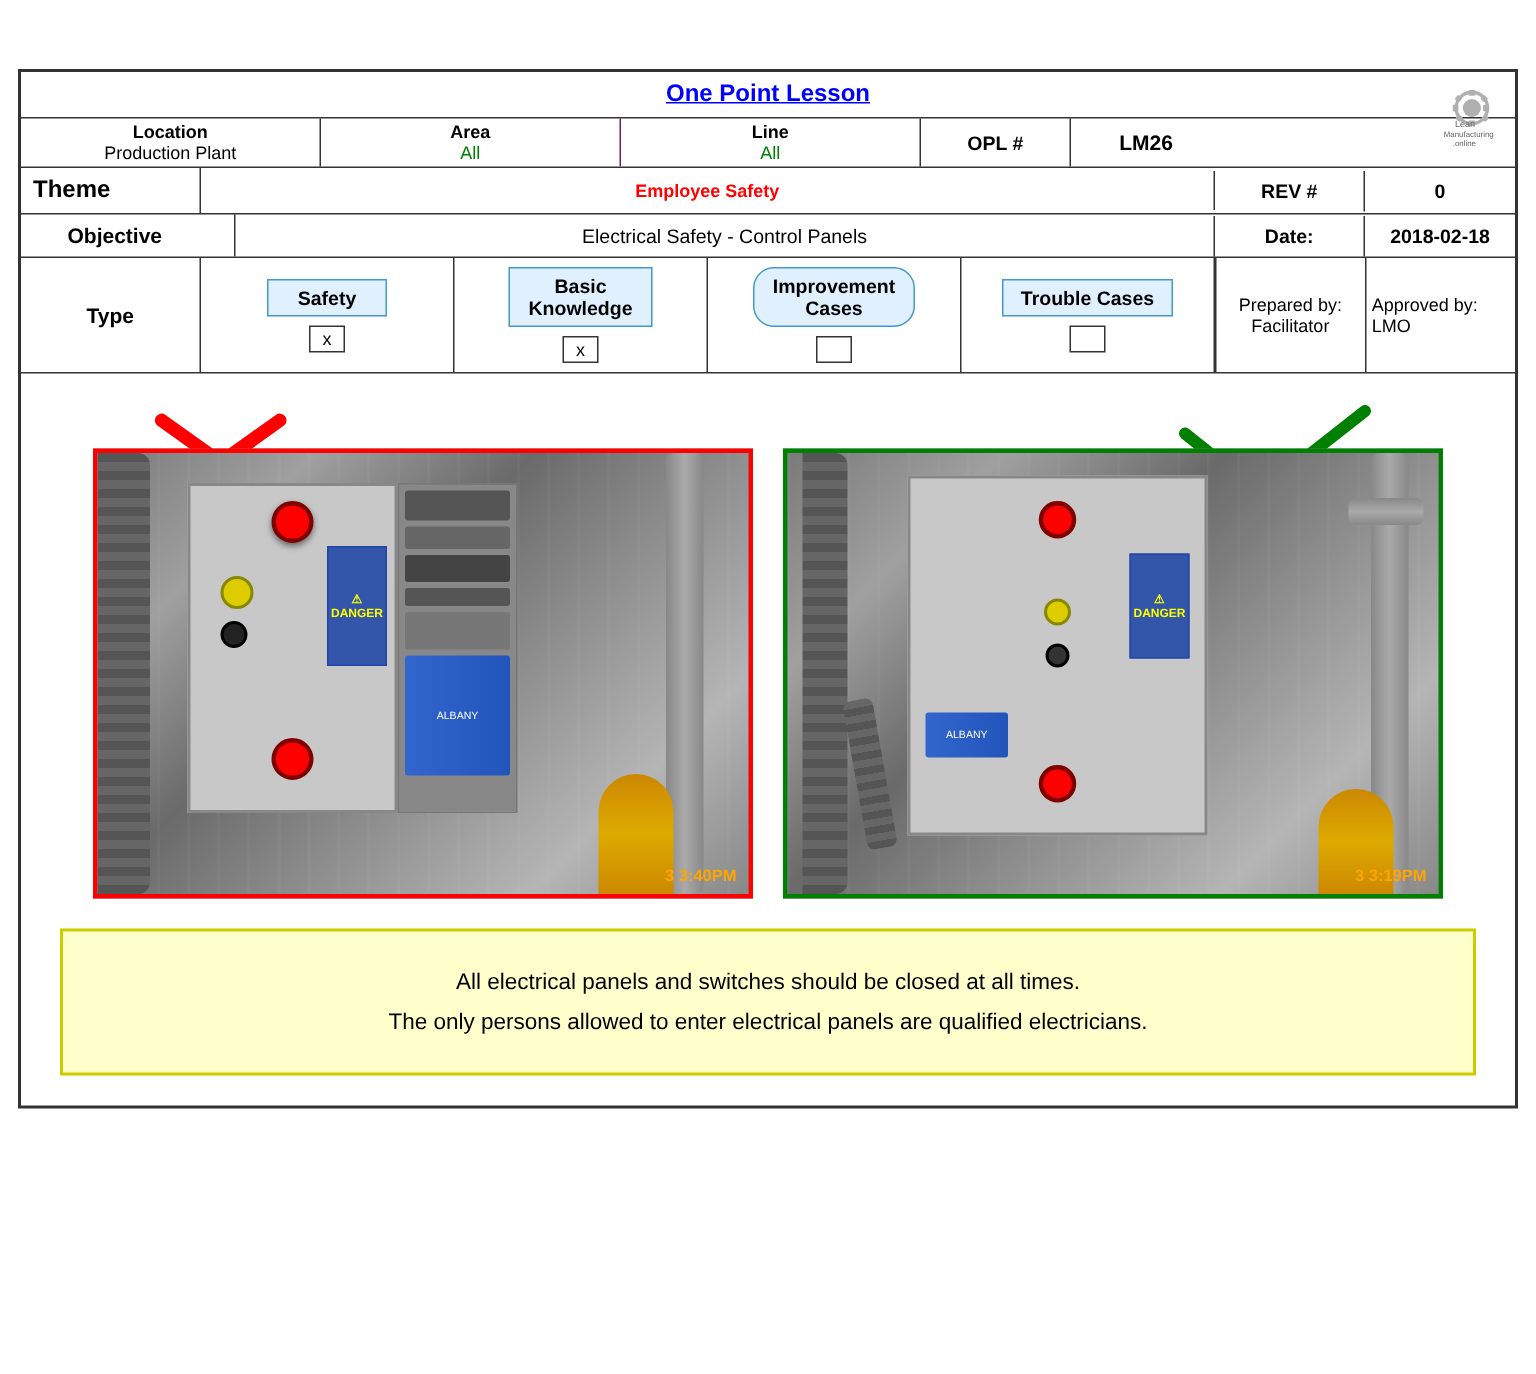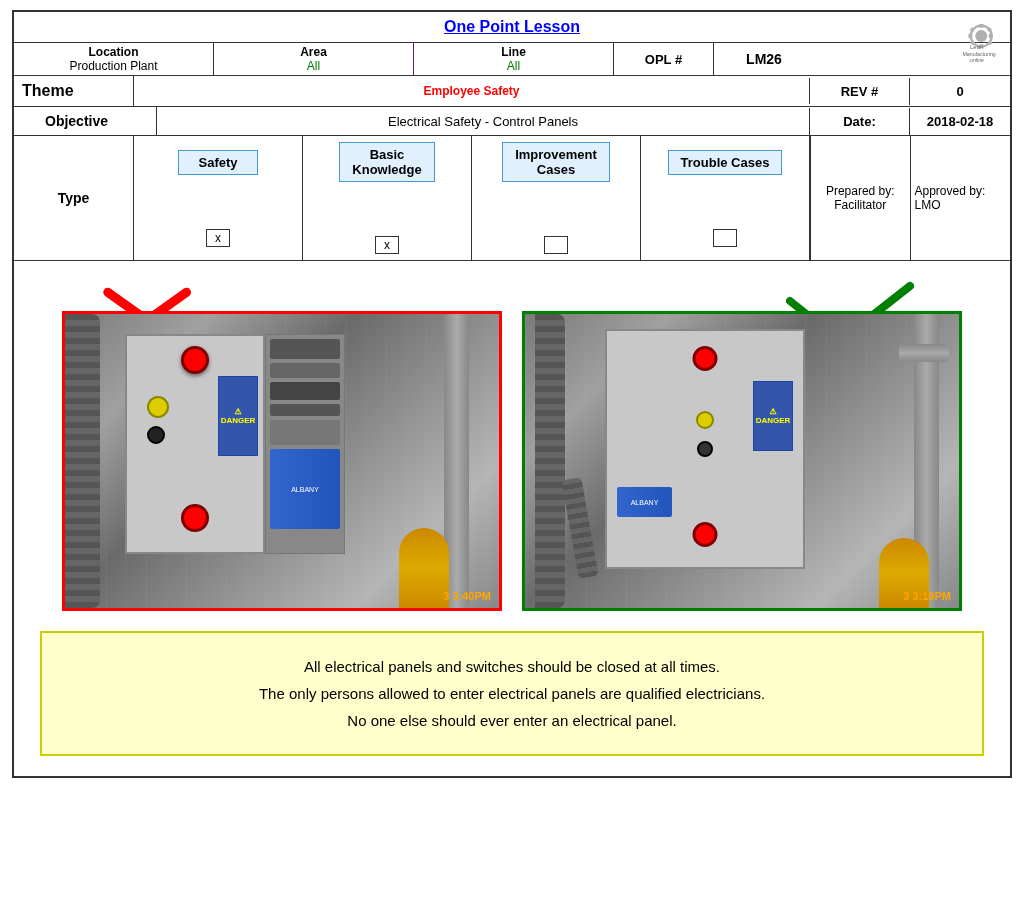--- a/index.html
+++ b/index.html
@@ -11,20 +11,21 @@
       justify-content: center;
       align-items: flex-start;
       min-height: 916px;
       padding: 10px;
     }
     .page {
       width: 1000px;
       border: 2px solid #333;
       background: #fff;
       position: relative;
+      margin-top: 36px;
     }
     
     .header-title {
       text-align: center;
       font-size: 16px;
       font-weight: bold;
       color: blue;
       padding: 6px 0;
       border-bottom: 1px solid #333;
       text-decoration: underline;
@@ -114,21 +115,20 @@
       align-items: center;
       justify-content: center;
     }
     .type-boxes {
       display: flex;
       flex-direction: column;
       align-items: center;
       justify-content: center;
       padding: 6px 4px;
       border-right: 1px solid #333;
-      gap: 48px;
     }
     .type-box {
       border: 1.5px solid #4499cc;
       background: #e0f0ff;
       padding: 4px 12px;
       text-align: center;
       font-weight: bold;
       font-size: 13px;
       color: #000;
       min-width: 80px;
@@ -309,21 +309,21 @@
       <div class="checkbox-small">x</div>
     </div>
 
     <div class="type-boxes">
       <div class="type-box" style="white-space:pre-line;">Basic
 Knowledge</div>
       <div class="checkbox-small">x</div>
     </div>
 
     <div class="type-boxes">
-      <div class="type-box" style="white-space:pre-line;">Improvement
+      <div class="type-box" style="white-space:pre-line;border-radius:14px;">Improvement
 Cases</div>
       <div class="checkbox-small"></div>
     </div>
 
     <div class="type-boxes">
       <div class="type-box">Trouble
 Cases</div>
       <div class="checkbox-small"></div>
     </div>
 
@@ -427,18 +427,17 @@
           <div style="position:absolute; left:45px; bottom:30px; width:20px; height:100px; background: repeating-linear-gradient(0deg, #555 0px, #555 5px, #666 5px, #666 10px); border-radius:5px; transform: rotate(-10deg);"></div>
 
           <div class="timestamp">3  3:19PM</div>
         </div>
       </div>
     </div>
 
     <div class="bottom-box">
       <div>All electrical panels and switches should be closed at all times.</div>
       <div>The only persons allowed to enter electrical panels are qualified electricians.</div>
-      <div>No one else should ever enter an electrical panel.</div>
     </div>
 
   </div>
 
 </div>
 
 </body></html>

